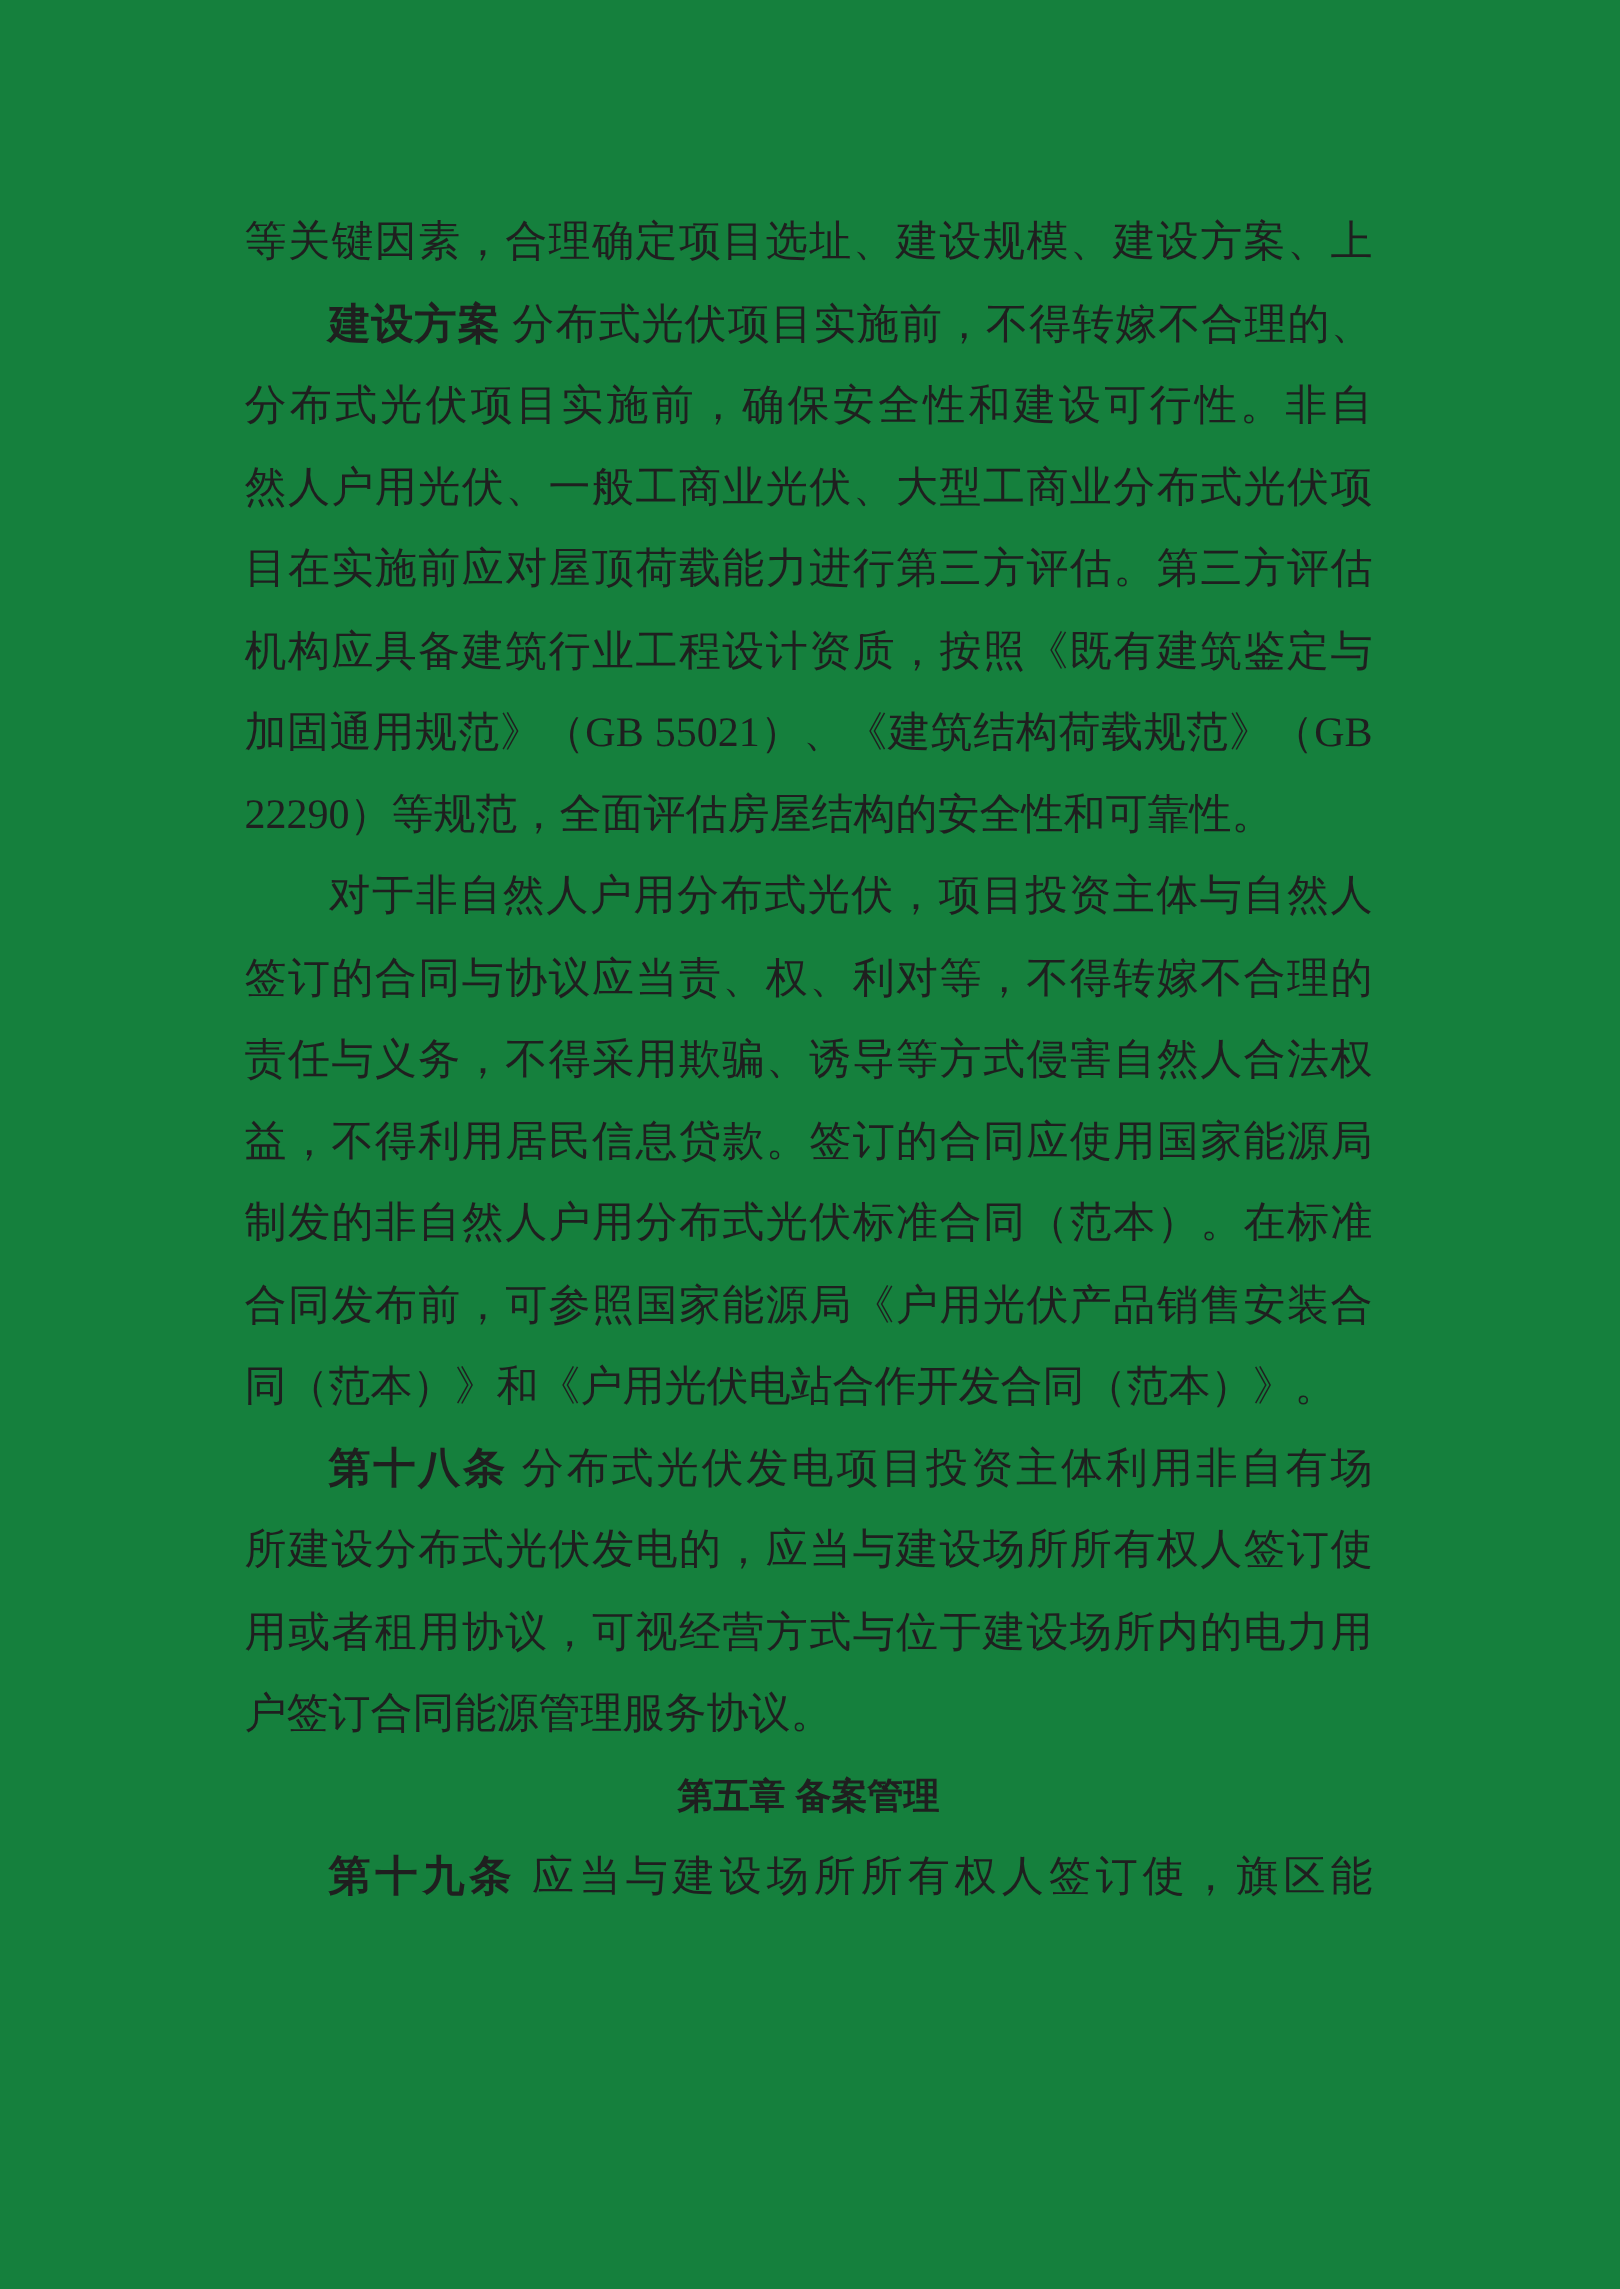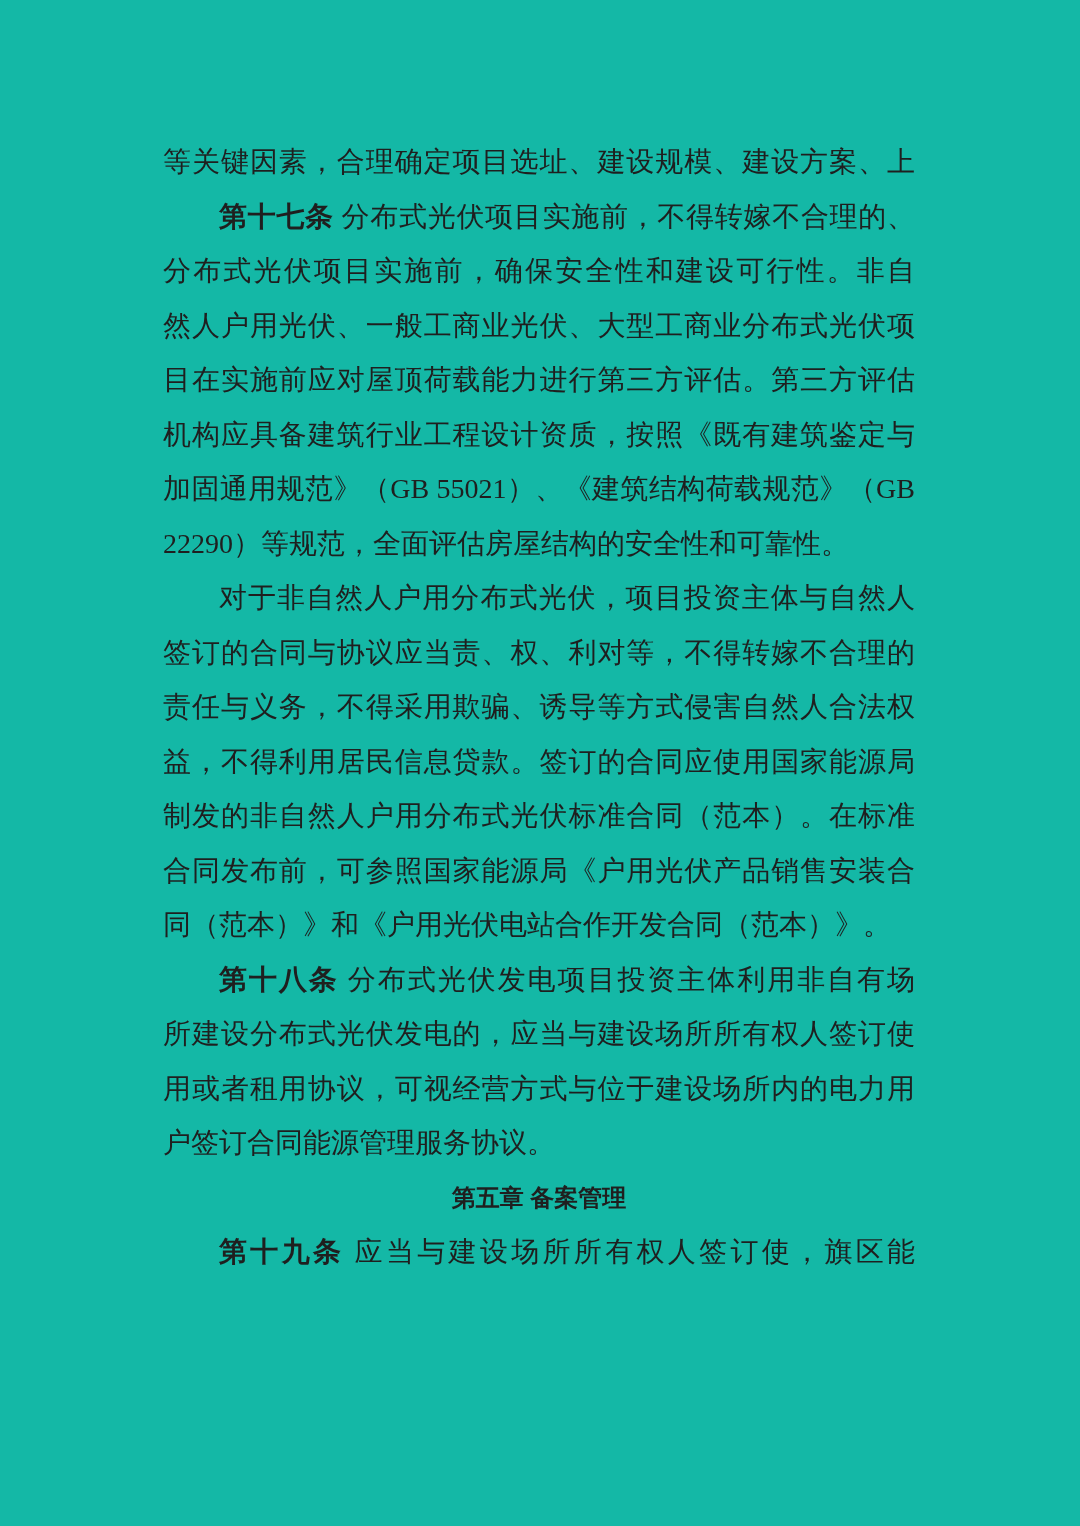--- a/index.html
+++ b/index.html
@@ -4,21 +4,21 @@
 <style>
   html, body {
     margin: 0;
     padding: 0;
     background: #ffffff;
   }
   .page {
     position: relative;
     width: 1080px;
     height: 1526px;
-    background: #14b8a6;
+    background: #15803d;
     overflow: hidden;
   }
   .text-column {
     position: absolute;
     left: 163px;
     top: 135px;
     width: 752px;
   }
   .line {
     font-family: "Liberation Serif", "DejaVu Serif", serif;
@@ -54,21 +54,21 @@
 </style>
 </head>
 <body>
 
 <div class="page">
   <div class="text-column" id="text-column">
       <div>
         <div class="line justify"><span>等关键因素，合理确定项目选址、建设规模、建设方案、上</span></div>
       </div>
       <div>
-        <div class="line justify indent"><span class="bold-lead">第十七条</span> <span>分布式光伏项目实施前，不得转嫁不合理的、</span></div>
+        <div class="line justify indent"><span class="bold-lead">建设方案</span> <span>分布式光伏项目实施前，不得转嫁不合理的、</span></div>
         <div class="line justify"><span>分布式光伏项目实施前，确保安全性和建设可行性。非自</span></div>
         <div class="line justify"><span>然人户用光伏、一般工商业光伏、大型工商业分布式光伏项</span></div>
         <div class="line justify"><span>目在实施前应对屋顶荷载能力进行第三方评估。第三方评估</span></div>
         <div class="line justify"><span>机构应具备建筑行业工程设计资质，按照《既有建筑鉴定与</span></div>
         <div class="line justify"><span>加固通用规范》（GB 55021）、《建筑结构荷载规范》（GB</span></div>
         <div class="line left"><span>22290）等规范，全面评估房屋结构的安全性和可靠性。</span></div>
       </div>
       <div>
         <div class="line justify indent"><span>对于非自然人户用分布式光伏，项目投资主体与自然人</span></div>
         <div class="line justify"><span>签订的合同与协议应当责、权、利对等，不得转嫁不合理的</span></div>

